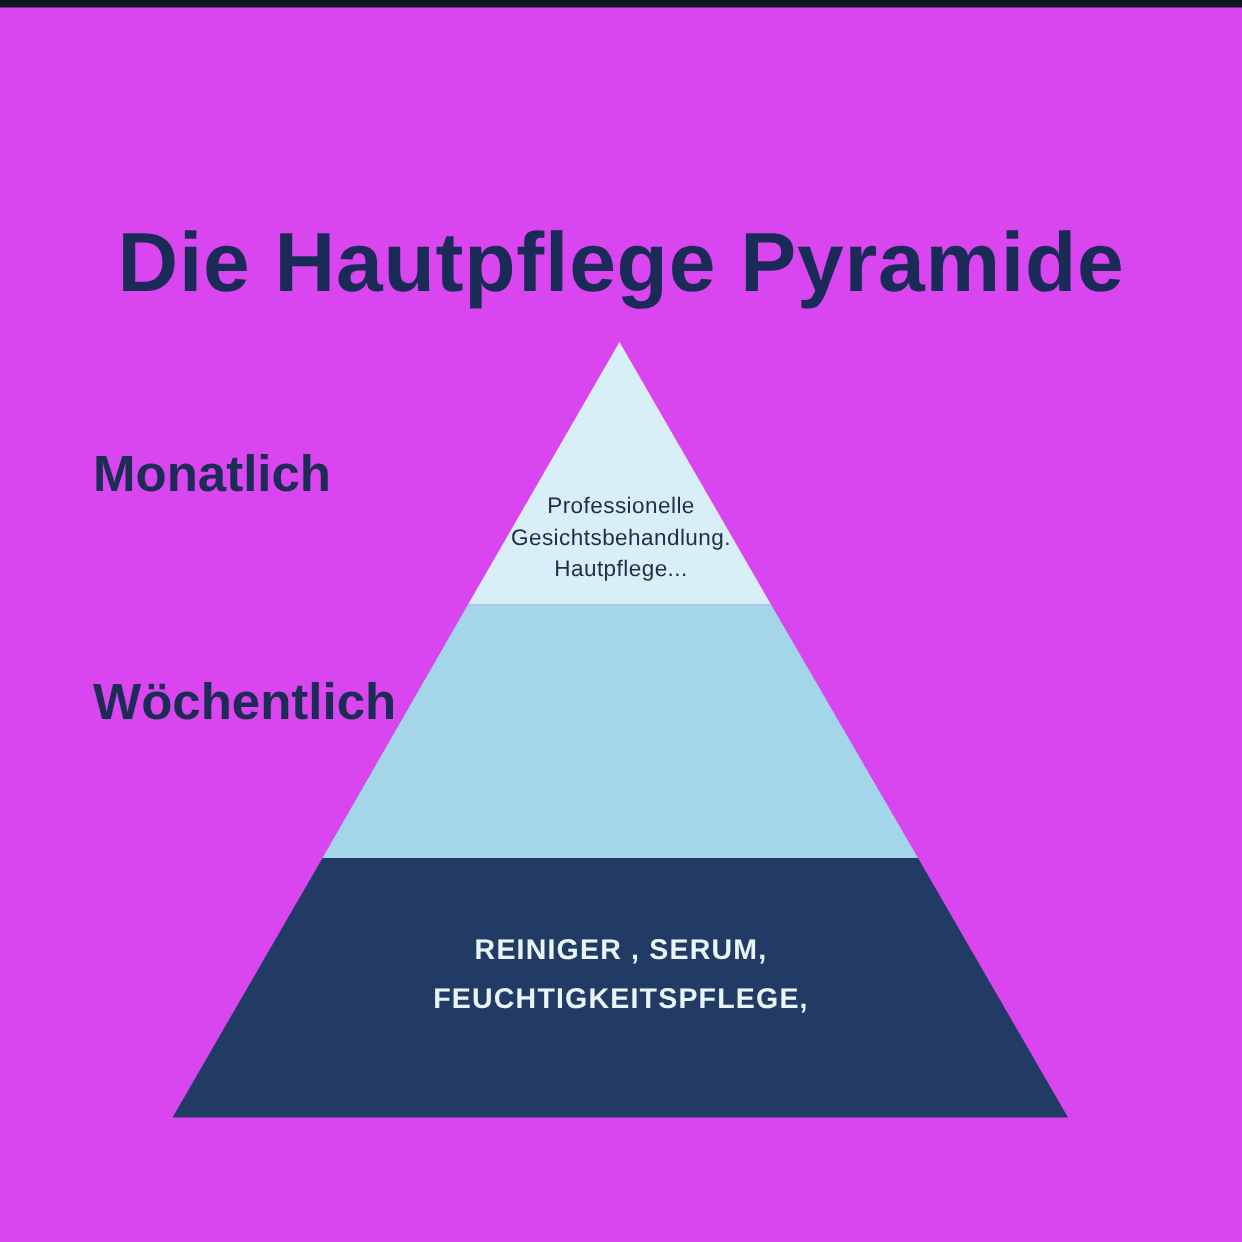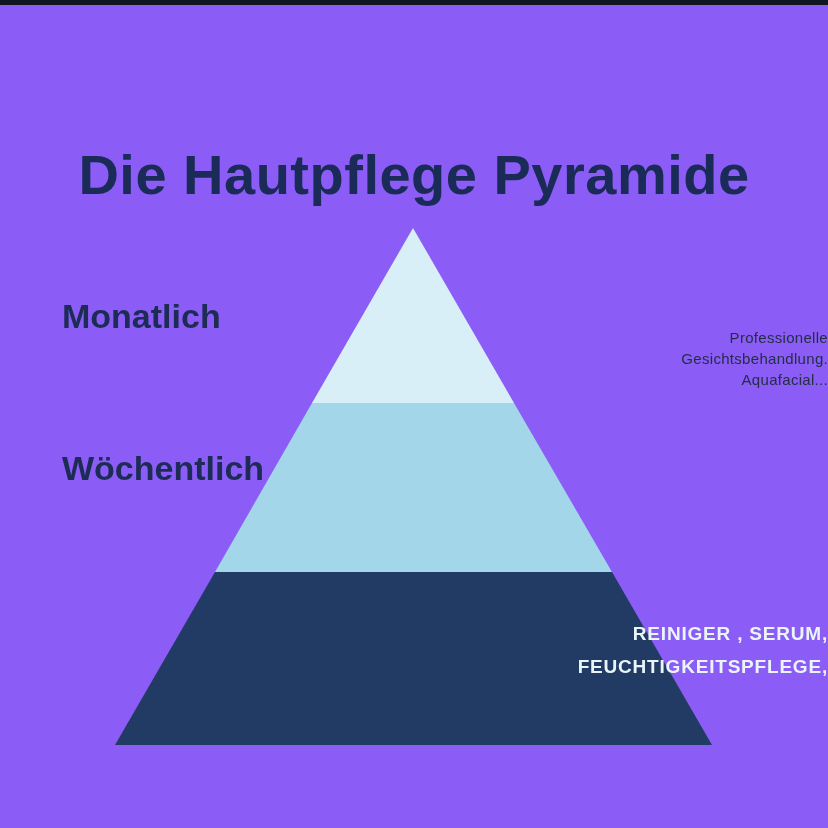--- a/index.html
+++ b/index.html
@@ -4,21 +4,21 @@
 <style>
   html, body {
     margin: 0;
     padding: 0;
     background: #ffffff;
   }
   .canvas {
     position: relative;
     width: 828px;
     height: 828px;
-    background: #8b5cf6;
+    background: #d946ef;
     overflow: hidden;
     font-family: "Liberation Sans", sans-serif;
   }
   .top-bar {
     position: absolute;
     top: 0; left: 0;
     width: 828px;
     height: 5px;
     background: #10161f;
   }
@@ -47,21 +47,21 @@
   }
   .label-monthly { top: 297px; }
   .label-weekly  { top: 449px; }
   .label-daily   { top: 601px; }
   .tier-text {
     position: absolute;
     left: 0;
     width: 828px;
     text-align: center;
   }
-  .tier-text .line { display: block; text-align: right; }
+  .tier-text .line { display: block; }
   .tier-text-monthly {
     top: 327px;
     font-size: 15px;
     font-weight: 400;
     line-height: 21px;
     letter-spacing: 0.3px;
     color: #222f45;
   }
   .tier-text-weekly {
     top: 486px;
@@ -94,21 +94,21 @@
     <polygon points="312,403 514,403 612,572 215,572" fill="#a2d6e8"></polygon>
     <polygon points="215,572 612,572 712,745 115,745" fill="#213b64"></polygon>
   </svg>
 
   <div class="freq-label label-monthly">Monatlich</div>
   <div class="freq-label label-weekly">Wöchentlich</div>
 
   <div class="tier-text tier-text-monthly">
     <span class="line">Professionelle</span>
     <span class="line">Gesichtsbehandlung.</span>
-    <span class="line">Aquafacial...</span>
+    <span class="line">Hautpflege...</span>
   </div>
 
 
   <div class="tier-text tier-text-daily">
     <span class="line">REINIGER , SERUM,</span>
     <span class="line">FEUCHTIGKEITSPFLEGE,</span>
   </div>
 
 </div>
 

